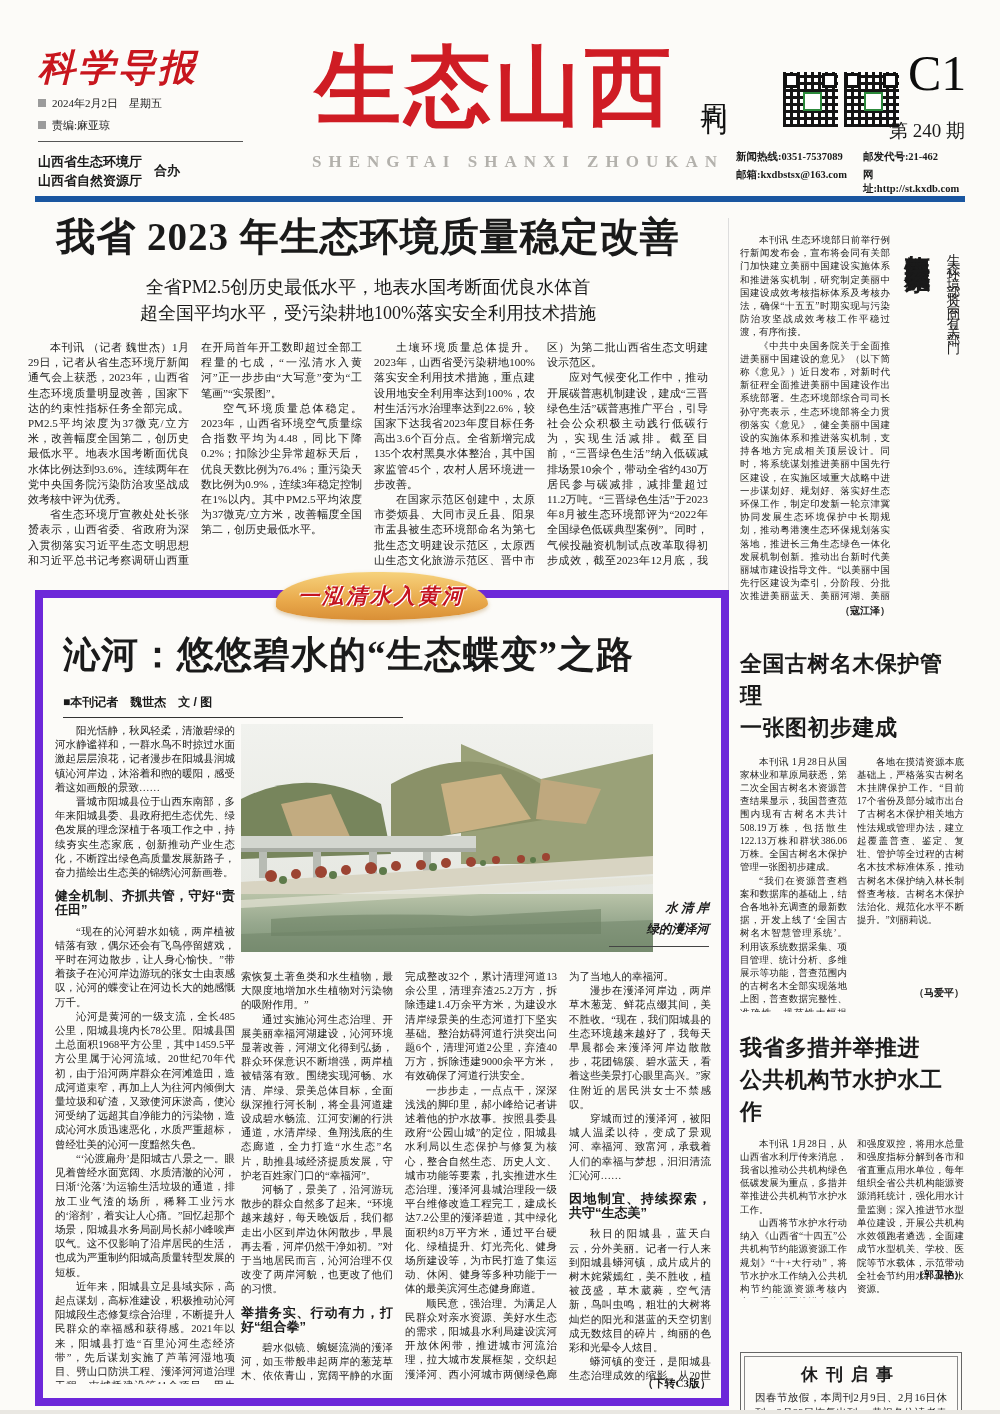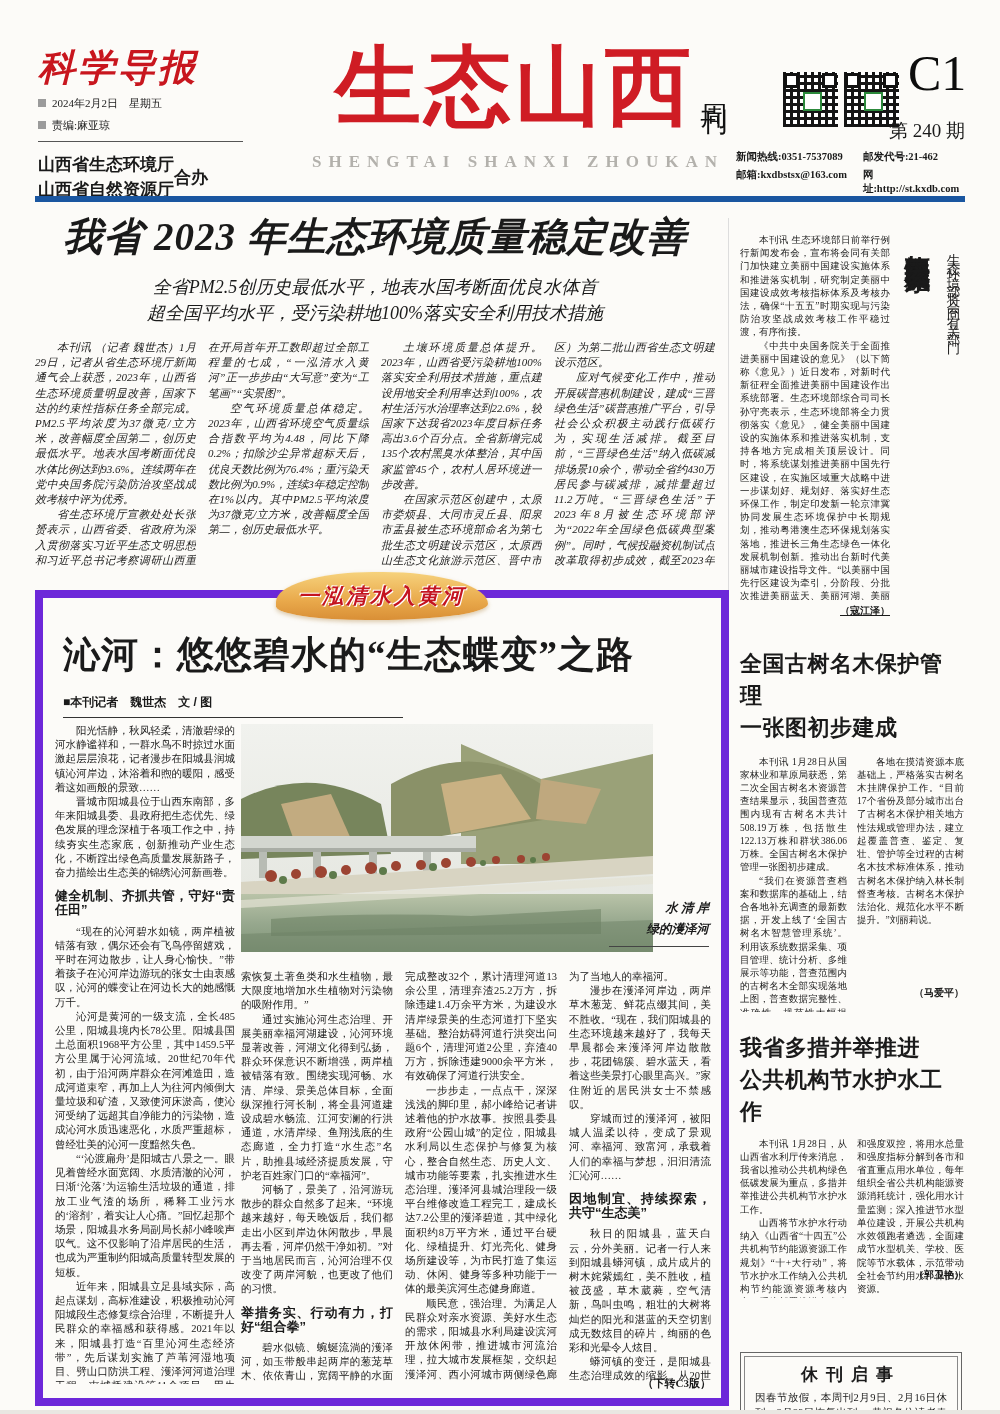--- a/index.html
+++ b/index.html
@@ -6,23 +6,23 @@
   .page{position:relative;width:1000px;height:1410px;margin:0 auto;background:#fcfbf8;
         font-family:"Liberation Serif","DejaVu Serif",serif;color:#1a1a1a;overflow:hidden;}
 
   
   .masthead{position:absolute;left:38px;top:48px;width:235px;}
   .masthead .logo{font-size:37px;font-weight:bold;font-style:italic;color:#c8161e;
                   letter-spacing:3px;line-height:1.1;}
   .meta-line{font-size:11px;margin-top:7px;color:#222;display:flex;align-items:center;gap:6px;}
   .sq{display:inline-block;width:8px;height:8px;background:#9b9b9b;}
   .masthead .divider{border-bottom:1px solid #555;width:205px;margin:8px 0 10px;}
-  .orgs{display:flex;align-items:center;gap:0;font-size:17px;font-weight:bold;}
+  .orgs{display:flex;align-items:center;gap:12px;font-size:13px;font-weight:bold;}
   .orgs .names div{line-height:1.5;}
-  .title-center{position:absolute;left:295px;top:42px;width:400px;text-align:right;}
+  .title-center{position:absolute;left:295px;top:42px;width:400px;text-align:center;}
   .title-center .big{font-size:86px;font-weight:900;color:#cf1c24;letter-spacing:4px;
                      line-height:1.05;white-space:nowrap;}
   .weekly{position:absolute;left:700px;top:82px;width:30px;font-size:27px;line-height:1.2;
           writing-mode:vertical-rl;text-orientation:upright;letter-spacing:6px;color:#111;}
   .pinyin{position:absolute;left:312px;top:152px;width:380px;font-size:17px;letter-spacing:7px;
           color:#b3b1ac;font-weight:bold;text-align:center;white-space:nowrap;}
   .qrs{position:absolute;left:783px;top:72px;display:flex;gap:6px;}
   .qr{position:relative;width:55px;height:55px;background-color:#fff;
       background-image:repeating-linear-gradient(0deg,#151515 0 3px,transparent 3px 7px),
                        repeating-linear-gradient(90deg,#151515 0 3px,transparent 3px 7px);}
@@ -38,32 +38,32 @@
   .blue-rule{position:absolute;left:35px;width:930px;top:196px;height:6px;background:#1a56a0;}
 
   
   p{margin:0;text-indent:2em;}
   p.noind{text-indent:0;}
   h4.subhead{margin:9px 0 7px;font-size:13px;text-indent:0;
              font-family:"Liberation Sans","DejaVu Sans",sans-serif;}
   .col{text-align:justify;overflow:hidden;}
 
   
-  .lead{position:absolute;left:35px;top:210px;width:680px;font-style:italic;}
+  .lead{position:absolute;left:28px;top:210px;width:680px;}
   .lead h1{margin:0;font-size:39px;font-weight:900;text-align:center;letter-spacing:1px;}
   .deck{margin-top:10px;text-align:center;font-size:18px;line-height:26px;}
   .lead-cols{margin-top:14px;display:flex;gap:12px;}
   .lead-cols .col{flex:1;height:226px;font-size:11px;line-height:15.2px;}
 
   
   .bc{position:absolute;left:740px;top:226px;width:224px;height:402px;}
   .bc-body{position:absolute;left:0;top:8px;width:150px;height:366px;font-size:9.5px;
            line-height:13.2px;}
   .bc-byline{position:absolute;left:0;top:378px;width:150px;text-align:right;
-             font-size:10px;font-weight:bold;text-decoration:underline;}
+             font-size:10px;font-weight:bold;}
   .bc-head{position:absolute;left:156px;top:8px;width:42px;height:378px;overflow:hidden;
            writing-mode:vertical-rl;text-orientation:upright;font-size:25px;font-weight:900;
            line-height:42px;letter-spacing:1px;}
   .bc-kicker{position:absolute;left:202px;top:16px;width:22px;height:360px;overflow:hidden;
              writing-mode:vertical-rl;text-orientation:upright;font-size:13.5px;
              letter-spacing:8px;line-height:22px;}
 
   .v-divider{position:absolute;left:728px;top:218px;width:1px;height:1172px;background:#ddd;}
 
   

